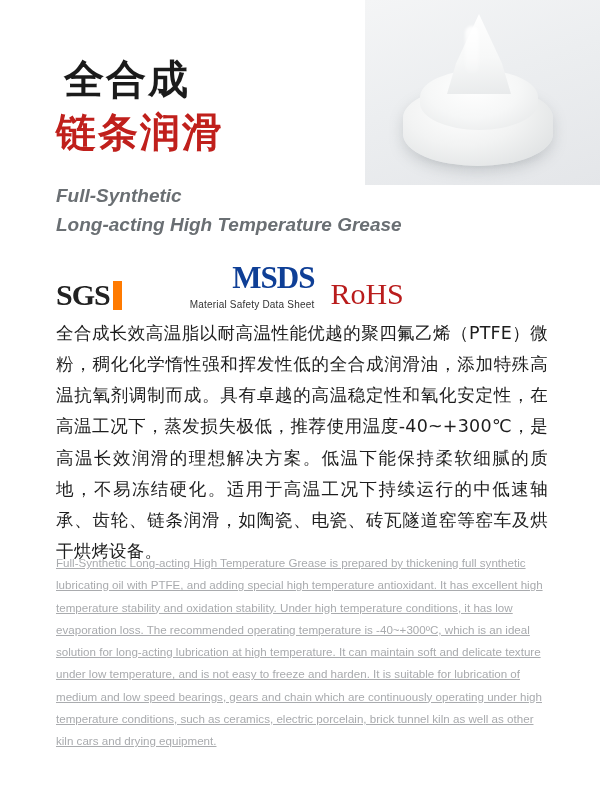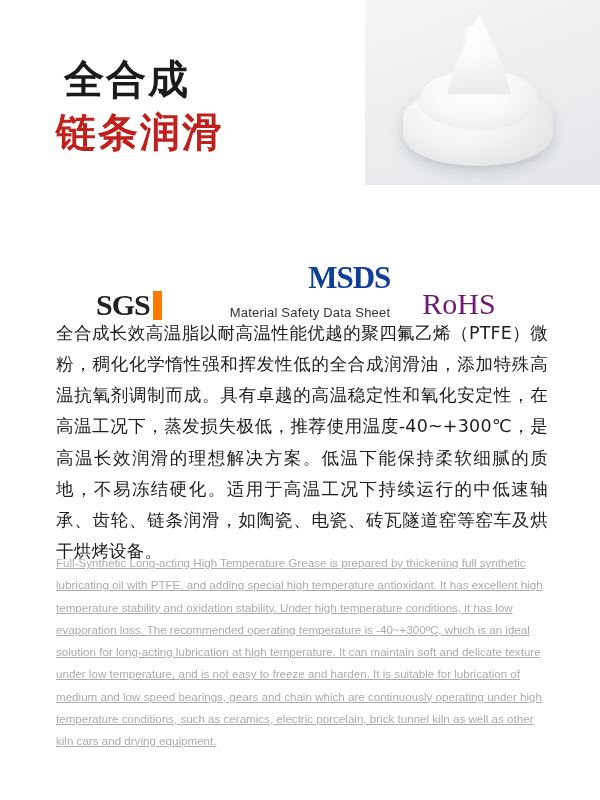--- a/index.html
+++ b/index.html
@@ -124,21 +124,20 @@
     position: absolute;
     left: 56px;
     top: 262px;
     display: flex;
     align-items: flex-end;
     gap: 16px;
   }
   .sgs {
     display: flex;
     align-items: center;
-    margin-left: 40px;
   }
   .sgs-text {
     font-family: "Liberation Serif", serif;
     font-weight: 700;
     font-size: 30px;
     color: #222222;
     letter-spacing: -1px;
     line-height: 1;
     padding-right: 3px;
   }
@@ -154,32 +153,32 @@
   .msds-main {
     font-family: "Liberation Serif", serif;
     font-weight: 700;
     font-size: 31px;
     color: #0f3f96;
     letter-spacing: -1px;
     line-height: 1;
   }
   .msds-sub {
     font-family: "Liberation Sans", sans-serif;
-    font-size: 13px;
+    font-size: 10px;
     color: #333333;
     letter-spacing: 0.2px;
-    margin-top: 12px;
+    margin-top: 6px;
     padding-left: 48px;
   }
   .rohs {
     font-family: "Liberation Serif", serif;
     font-size: 30px;
-    color: #701a75;
+    color: #b91c1c;
     line-height: 1;
-    margin-left: 16px;
+    margin-left: 0;
     margin-bottom: 1px;
   }
 
   
   .body-cn {
     position: absolute;
     left: 56px;
     top: 318px;
     width: 492px;
     font-family: "DejaVu Sans", "Liberation Sans", sans-serif;
@@ -214,20 +213,24 @@
     <div class="grease-ring"></div>
     <div class="grease-peak"></div>
     <div class="grease-highlight"></div>
   </div>
 
   <div class="title-block">
     <div class="title-cn-1">全合成</div>
     <div class="title-cn-2">链条润滑</div>
   </div>
 
+  <div class="title-en">
+    <div>Full-Synthetic</div>
+    <div>Long-acting High Temperature Grease</div>
+  </div>
 
   <div class="certs">
     <div class="sgs">
       <span class="sgs-text">SGS</span>
       <span class="sgs-bar"></span>
     </div>
     <div class="msds">
       <div class="msds-main">MSDS</div>
       <div class="msds-sub">Material Safety Data Sheet</div>
     </div>

